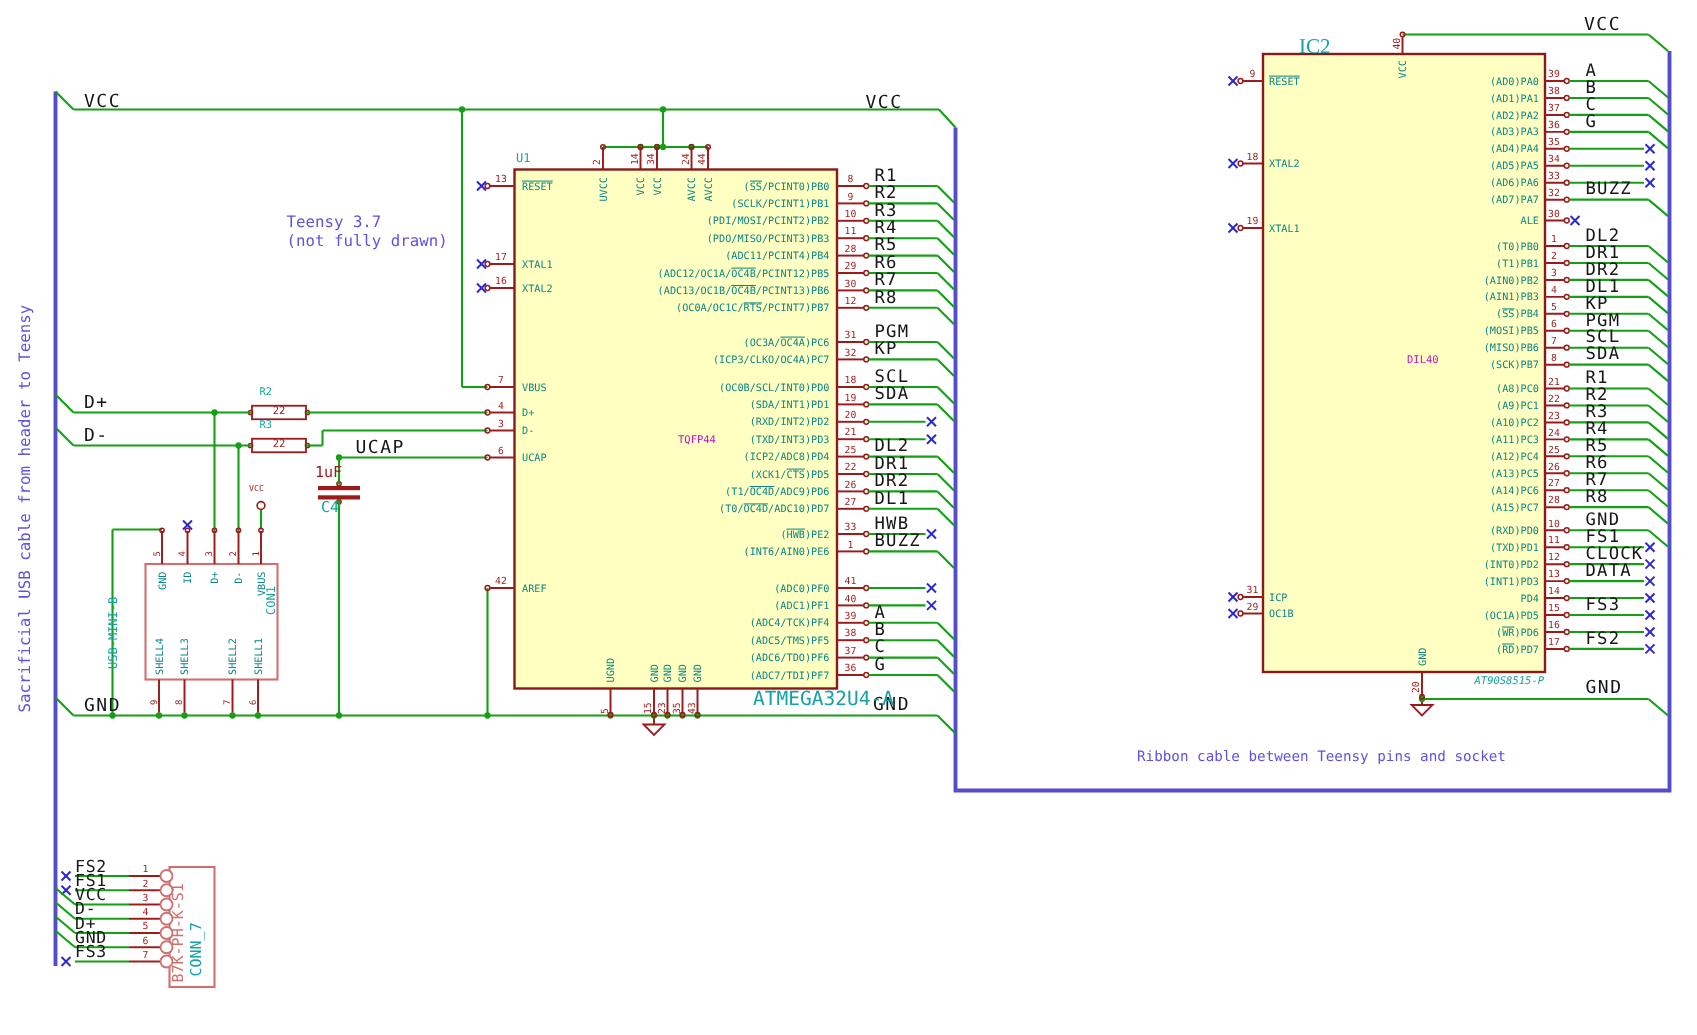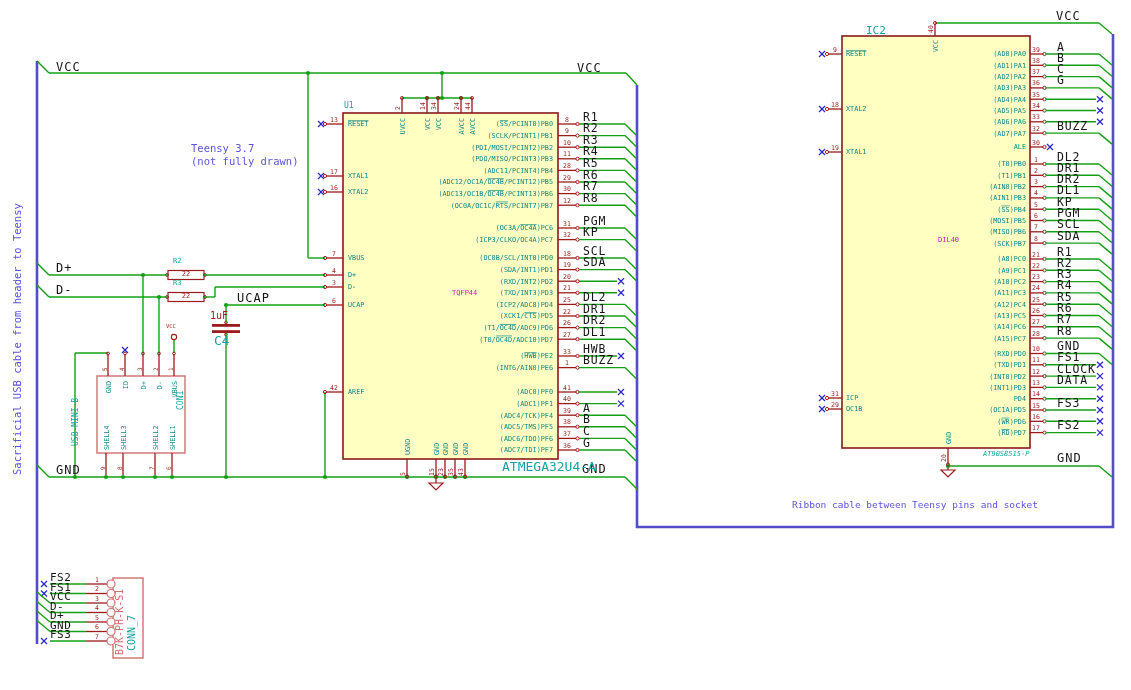--- a/index.html
+++ b/index.html
@@ -704,42 +704,42 @@
       <line x1="86" y1="641" x2="107" y2="641" stroke="#9b1b1b" stroke-width="1.3"></line>
       <text x="97" y="638.5" font-size="6.5" fill="#9b1b1b" font-family="DejaVu Sans Mono,monospace" text-anchor="middle">7</text>
       <circle cx="111" cy="641" r="4" fill="#ffffff" stroke="#cf7070" stroke-width="1.2"></circle>
       <line x1="41" y1="638" x2="47" y2="644" stroke="#2b28cc" stroke-width="1.3"></line>
       <line x1="41" y1="644" x2="47" y2="638" stroke="#2b28cc" stroke-width="1.3"></line>
     </svg>
 
   <div class="lbl note rot" style="left:12px;top:475px;">Sacrificial USB cable from header to Teensy</div>
   <div class="lbl note" style="left:191px;top:143px;">Teensy 3.7</div>
   <div class="lbl note" style="left:191px;top:156px;">(not fully drawn)</div>
-  <div class="lbl note" style="left:774px;top:500px;width:282px;text-align:center;font-size:9.5px;">Ribbon cable between Teensy pins and socket</div>
+  <div class="lbl note" style="left:758px;top:500px;width:282px;font-size:9.5px;">Ribbon cable between Teensy pins and socket</div>
 
   <div class="lbl black" style="left:56px;top:61px;">VCC</div>
   <div class="lbl black" style="left:56px;top:262px;">D+</div>
   <div class="lbl black" style="left:56px;top:284px;">D-</div>
   <div class="lbl black" style="left:56px;top:464px;">GND</div>
   <div class="lbl black" style="left:237px;top:292px;">UCAP</div>
   <div class="lbl black" style="left:577px;top:62px;">VCC</div>
   <div class="lbl black" style="left:582px;top:463px;">GND</div>
   <div class="lbl black" style="left:1056px;top:10px;">VCC</div>
   <div class="lbl black" style="left:1057px;top:452px;">GND</div>
 
   <div class="lbl cyan" style="left:344px;top:102px;font-size:8px;">U1</div>
   <div class="lbl mag" style="left:441px;top:290px;font-size:7px;">TQFP44</div>
   <div class="lbl cyan" style="left:502px;top:460px;font-size:13px;">ATMEGA32U4-A</div>
-  <div class="lbl cyan" style="left:866px;top:25px;font-size:11px;">IC2</div>
+  <div class="lbl cyan" style="left:866px;top:25px;font-size:14px;font-family:Liberation Serif, serif;">IC2</div>
   <div class="lbl mag" style="left:927px;top:237px;font-size:7px;">DIL40</div>
   <div class="lbl cyan" style="left:983px;top:451px;font-size:7px;font-style:italic;">AT90S8515-P</div>
   <div class="lbl cyan" style="left:173px;top:258px;font-size:7px;">R2</div>
   <div class="lbl red" style="left:168px;top:271px;width:36px;text-align:center;font-size:7px;">22</div>
   <div class="lbl cyan" style="left:173px;top:280px;font-size:7px;">R3</div>
   <div class="lbl red" style="left:168px;top:293px;width:36px;text-align:center;font-size:7px;">22</div>
   <div class="lbl red" style="left:210px;top:311px;font-size:10px;">1uF</div>
-  <div class="lbl cyan" style="left:214px;top:334px;font-size:13px;">C4</div>
+  <div class="lbl cyan" style="left:214px;top:334px;font-size:10px;">C4</div>
   <div class="lbl red" style="left:166px;top:324px;font-size:5.5px;">VCC</div>
   <div class="lbl cyan rot" style="left:72px;top:446px;font-size:8px;">USB-MINI-B</div>
   <div class="lbl cyan rot" style="left:177px;top:410px;font-size:8px;">CON1</div>
   <div class="lbl rot" style="left:115px;top:655px;font-size:10px;color:#cf7070;">B7K-PH-K-S1</div>
   <div class="lbl cyan rot" style="left:127px;top:651px;font-size:10px;">CONN_7</div>
 </div>
 
 </body></html>

